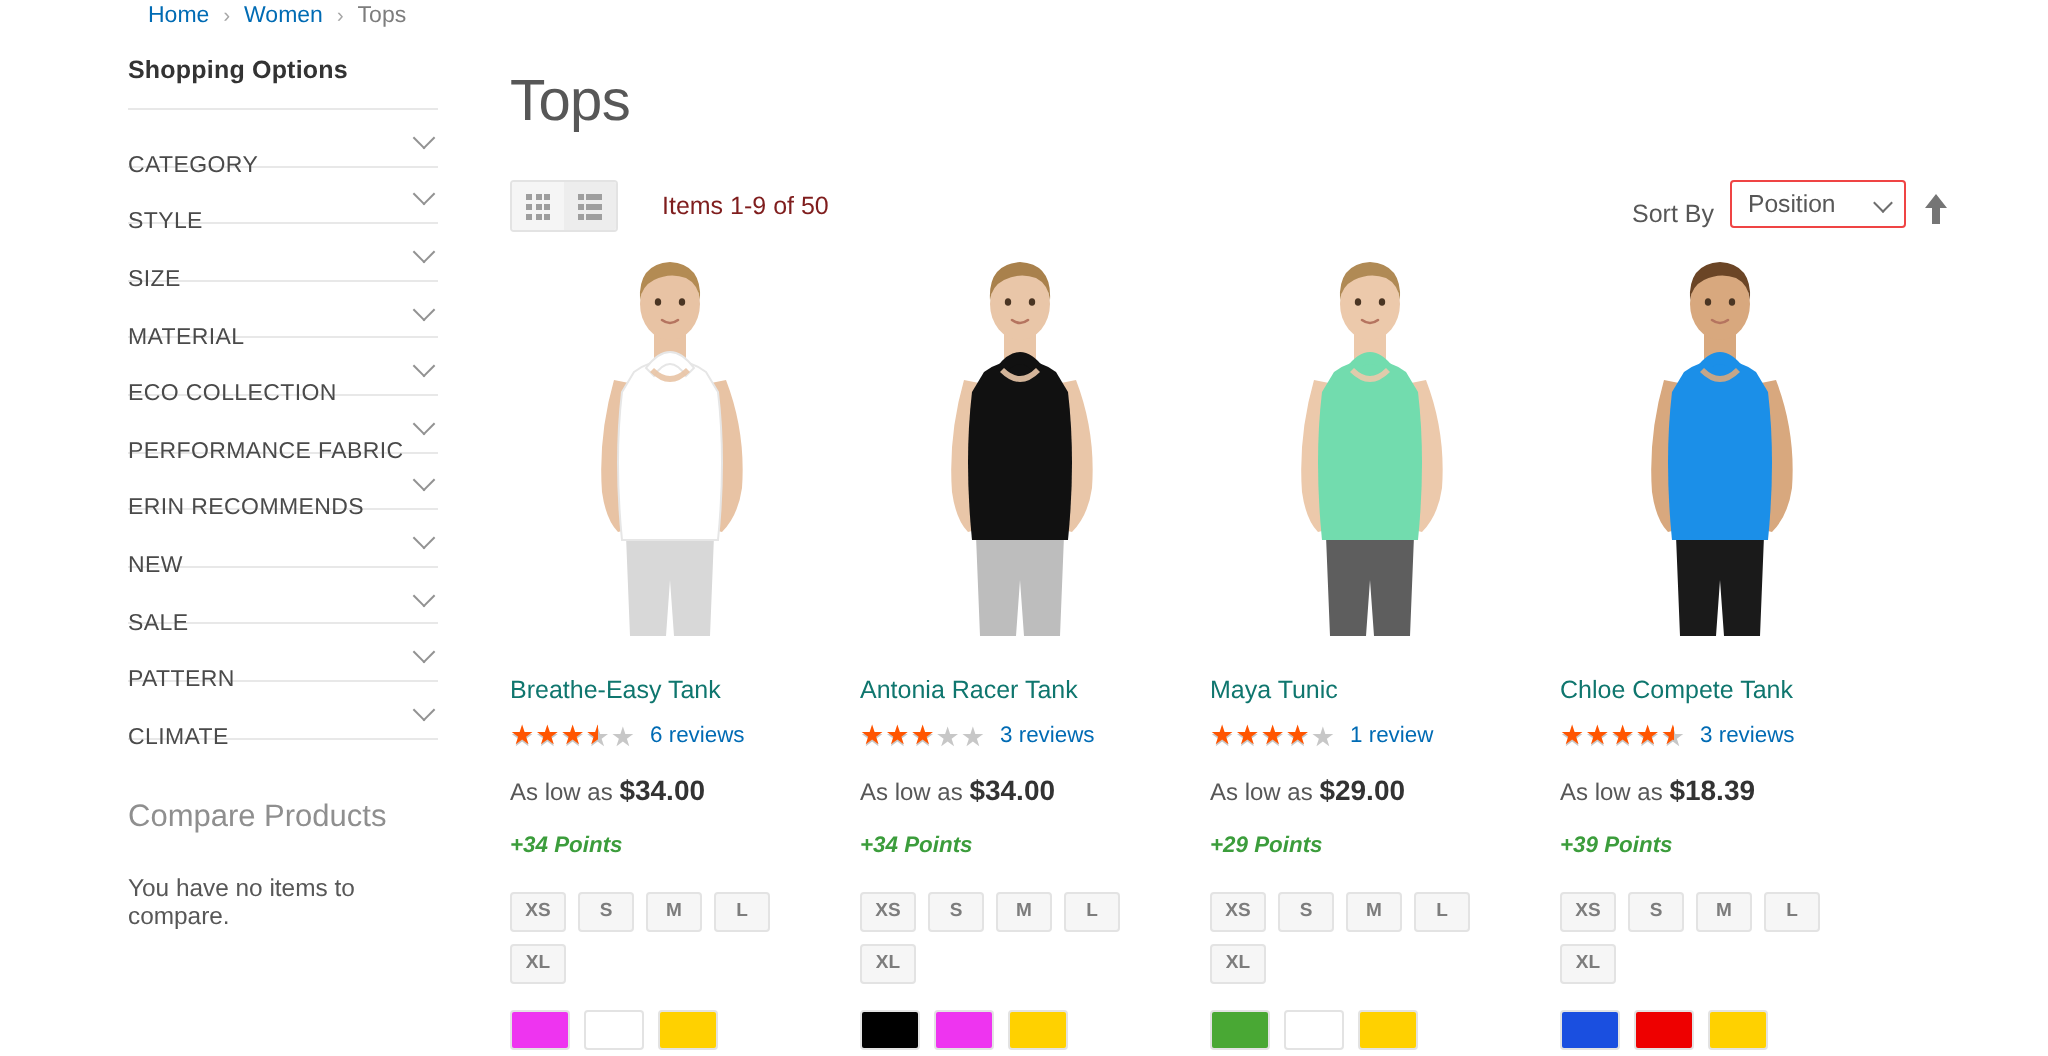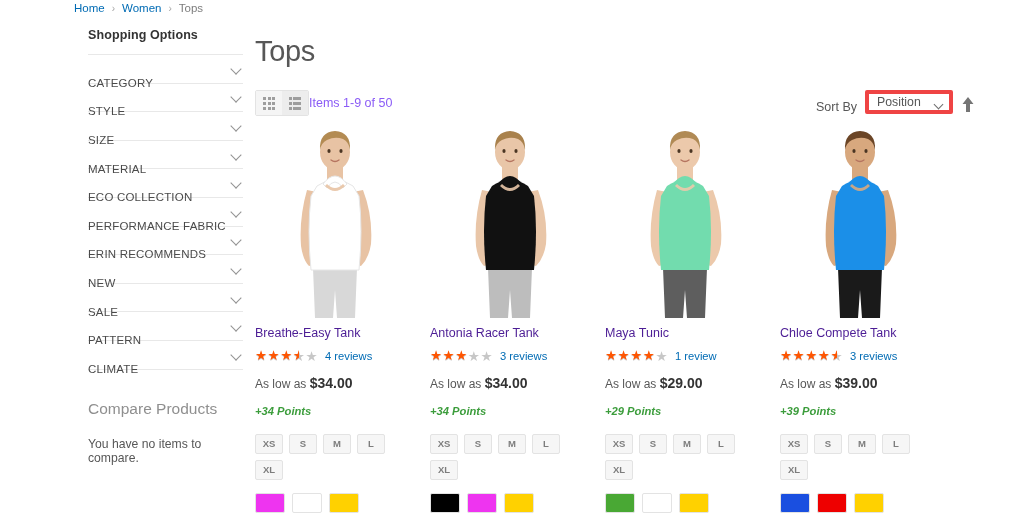--- a/index.html
+++ b/index.html
@@ -18,21 +18,21 @@
   .breadcrumb {
     position: absolute; left: 74px; top: 2px;
     font-size: 11.5px; color: #7d7d7d;
     display: flex; align-items: center; gap: 7px;
   }
   .breadcrumb a { color: #006bb4; text-decoration: none; }
   .breadcrumb .sep { color: #a6a6a6; font-size: 10px; }
   .breadcrumb .current { color: #7d7d7d; }
 
   
-  .sidebar { position: absolute; left: 88px; top: 28px; width: 155px; }
+  .sidebar { position: absolute; left: 64px; top: 28px; width: 155px; }
   .sidebar-title {
     font-size: 12.5px; font-weight: bold; color: #333;
     padding-bottom: 12px; letter-spacing: .1px;
   }
   .filter-list { border-top: 1px solid #e8e8e8; }
   .filter-item {
     display: flex; align-items: center; justify-content: space-between;
     height: 28.6px; border-bottom: 1px solid #e8e8e8;
     cursor: pointer;
   }
@@ -70,30 +70,30 @@
     background: #ededed; cursor: pointer;
   }
   .mode.active { background: #f5f5f5; }
   .grid-glyph { display: grid; grid-template-columns: repeat(3, 3px); gap: 1.6px; }
   .grid-glyph i { width: 3px; height: 3px; background: #9e9e9e; display: block; }
   .list-glyph { display: flex; flex-direction: column; gap: 1.6px; }
   .list-glyph span { display: flex; gap: 1.6px; align-items: center; }
   .list-glyph i { width: 3px; height: 3px; background: #9e9e9e; display: block; }
   .list-glyph b { width: 8px; height: 3px; background: #9e9e9e; display: block; }
 
-  .item-count { font-size: 12.5px; color: #8b5cf6; }
+  .item-count { margin-left: 22px; font-size: 12.5px; color: #7f1d1d; }
 
   .sort-wrap {
     position: absolute; right: 0; top: 0;
     display: flex; align-items: flex-end; gap: 8px;
   }
   .sort-label { font-size: 12.5px; color: #575757; }
   .select-box {
     position: relative; width: 88px; height: 24px;
-    border: 4px solid #ef4444; border-radius: 2px; background: #fff;
+    border: 1px solid #ef4444; border-radius: 2px; background: #fff;
     display: flex; align-items: center; padding-left: 8px;
   }
   .select-value { font-size: 12.3px; color: #575757; }
   .select-box .caret {
     position: absolute; right: 7px; top: 7px;
     width: 7px; height: 7px;
     border-right: 1.5px solid #6e6e6e; border-bottom: 1.5px solid #6e6e6e;
     transform: rotate(45deg);
   }
   .sort-dir { width: 14px; height: 18px; position: relative; cursor: pointer; }
@@ -105,21 +105,21 @@
     width: 740px;
     display: flex; gap: 0px;
   }
   .product { width: 175px; position: relative; }
   .photo {
     width: 160px; height: 200px; position: relative; overflow: hidden;
     background: #ffffff;
   }
   .photo svg { display: block; }
   .pname {
-    margin-top: 8px; font-size: 12.5px; color: #4c1d95;
+    margin-top: 20px; font-size: 12.5px; color: #0f766e;
     white-space: nowrap;
   }
   .rating { margin-top: 9px; display: flex; align-items: center; gap: 7px; }
   .stars { position: relative; display: inline-block; line-height: 1; }
   .stars .bg { color: #c7c7c7; font-size: 13.5px; letter-spacing: .5px; }
   .stars .fg {
     position: absolute; left: 0; top: 0; overflow: hidden; white-space: nowrap;
     color: #ff5501; font-size: 13.5px; letter-spacing: .5px;
   }
   .reviews { font-size: 11.2px; color: #006bb4; }
@@ -283,21 +283,21 @@
     <ellipse cx="86" cy="33" rx="1.6" ry="1.9" fill="#4a3523"></ellipse>
     <path d="M76 42 Q80 45 84 42" stroke="#b5745f" stroke-width="1.3" fill="none" stroke-linecap="round"></path>
   </svg>
         </div>
     <div class="pname">Breathe-Easy Tank</div>
     <div class="rating">
       <span class="stars">
         <span class="bg">★★★★★</span>
         <span class="fg" style="width:70%">★★★★★</span>
       </span>
-      <span class="reviews">4 reviews</span>
+      <span class="reviews">6 reviews</span>
     </div>
     <div class="price-line">
       <span>As low as</span>
       <b>$34.00</b>
     </div>
     <div class="points">+34 Points</div>
     <div class="sizes">
           <div class="size">XS</div>
           <div class="size">S</div>
           <div class="size">M</div>
@@ -446,21 +446,21 @@
     <div class="pname">Chloe Compete Tank</div>
     <div class="rating">
       <span class="stars">
         <span class="bg">★★★★★</span>
         <span class="fg" style="width:90%">★★★★★</span>
       </span>
       <span class="reviews">3 reviews</span>
     </div>
     <div class="price-line">
       <span>As low as</span>
-      <b>$39.00</b>
+      <b>$18.39</b>
     </div>
     <div class="points">+39 Points</div>
     <div class="sizes">
           <div class="size">XS</div>
           <div class="size">S</div>
           <div class="size">M</div>
           <div class="size">L</div>
           <div class="size">XL</div>
         </div>
     <div class="swatches">

